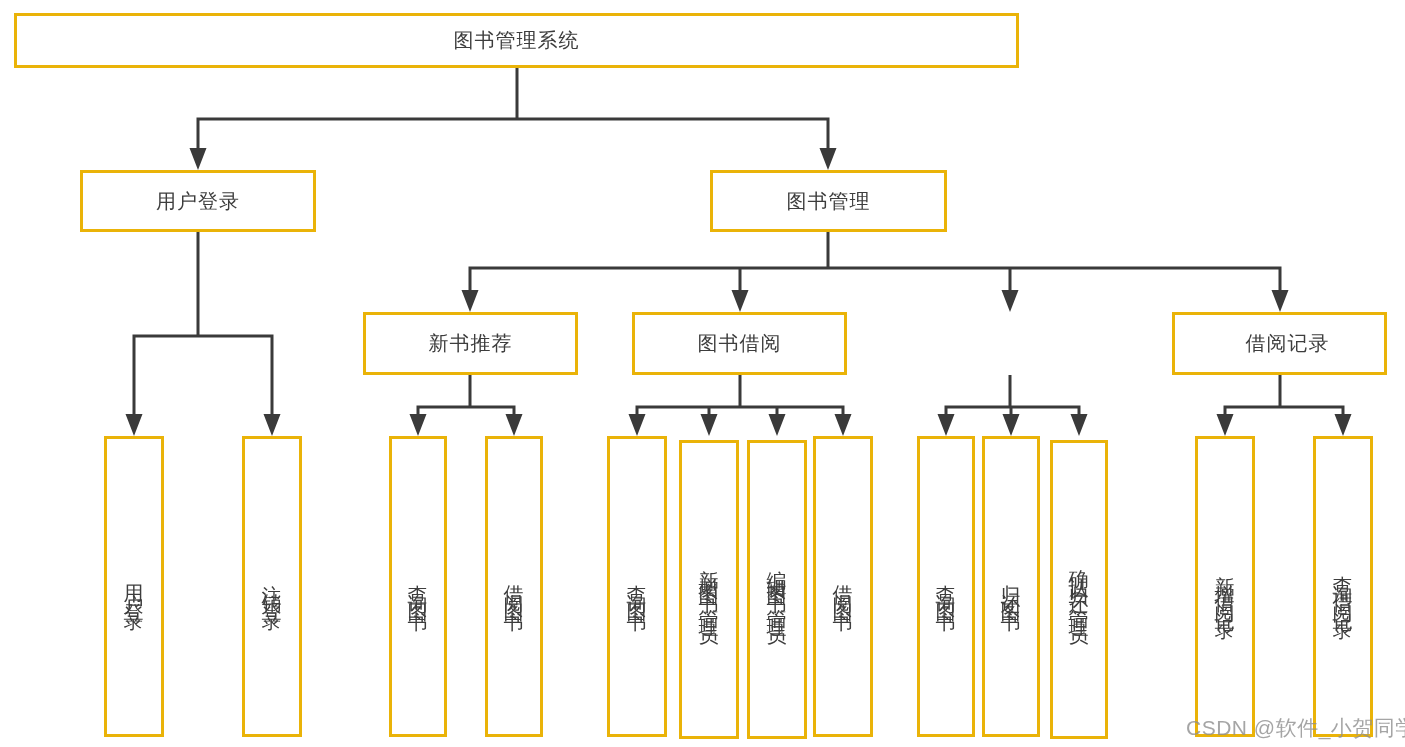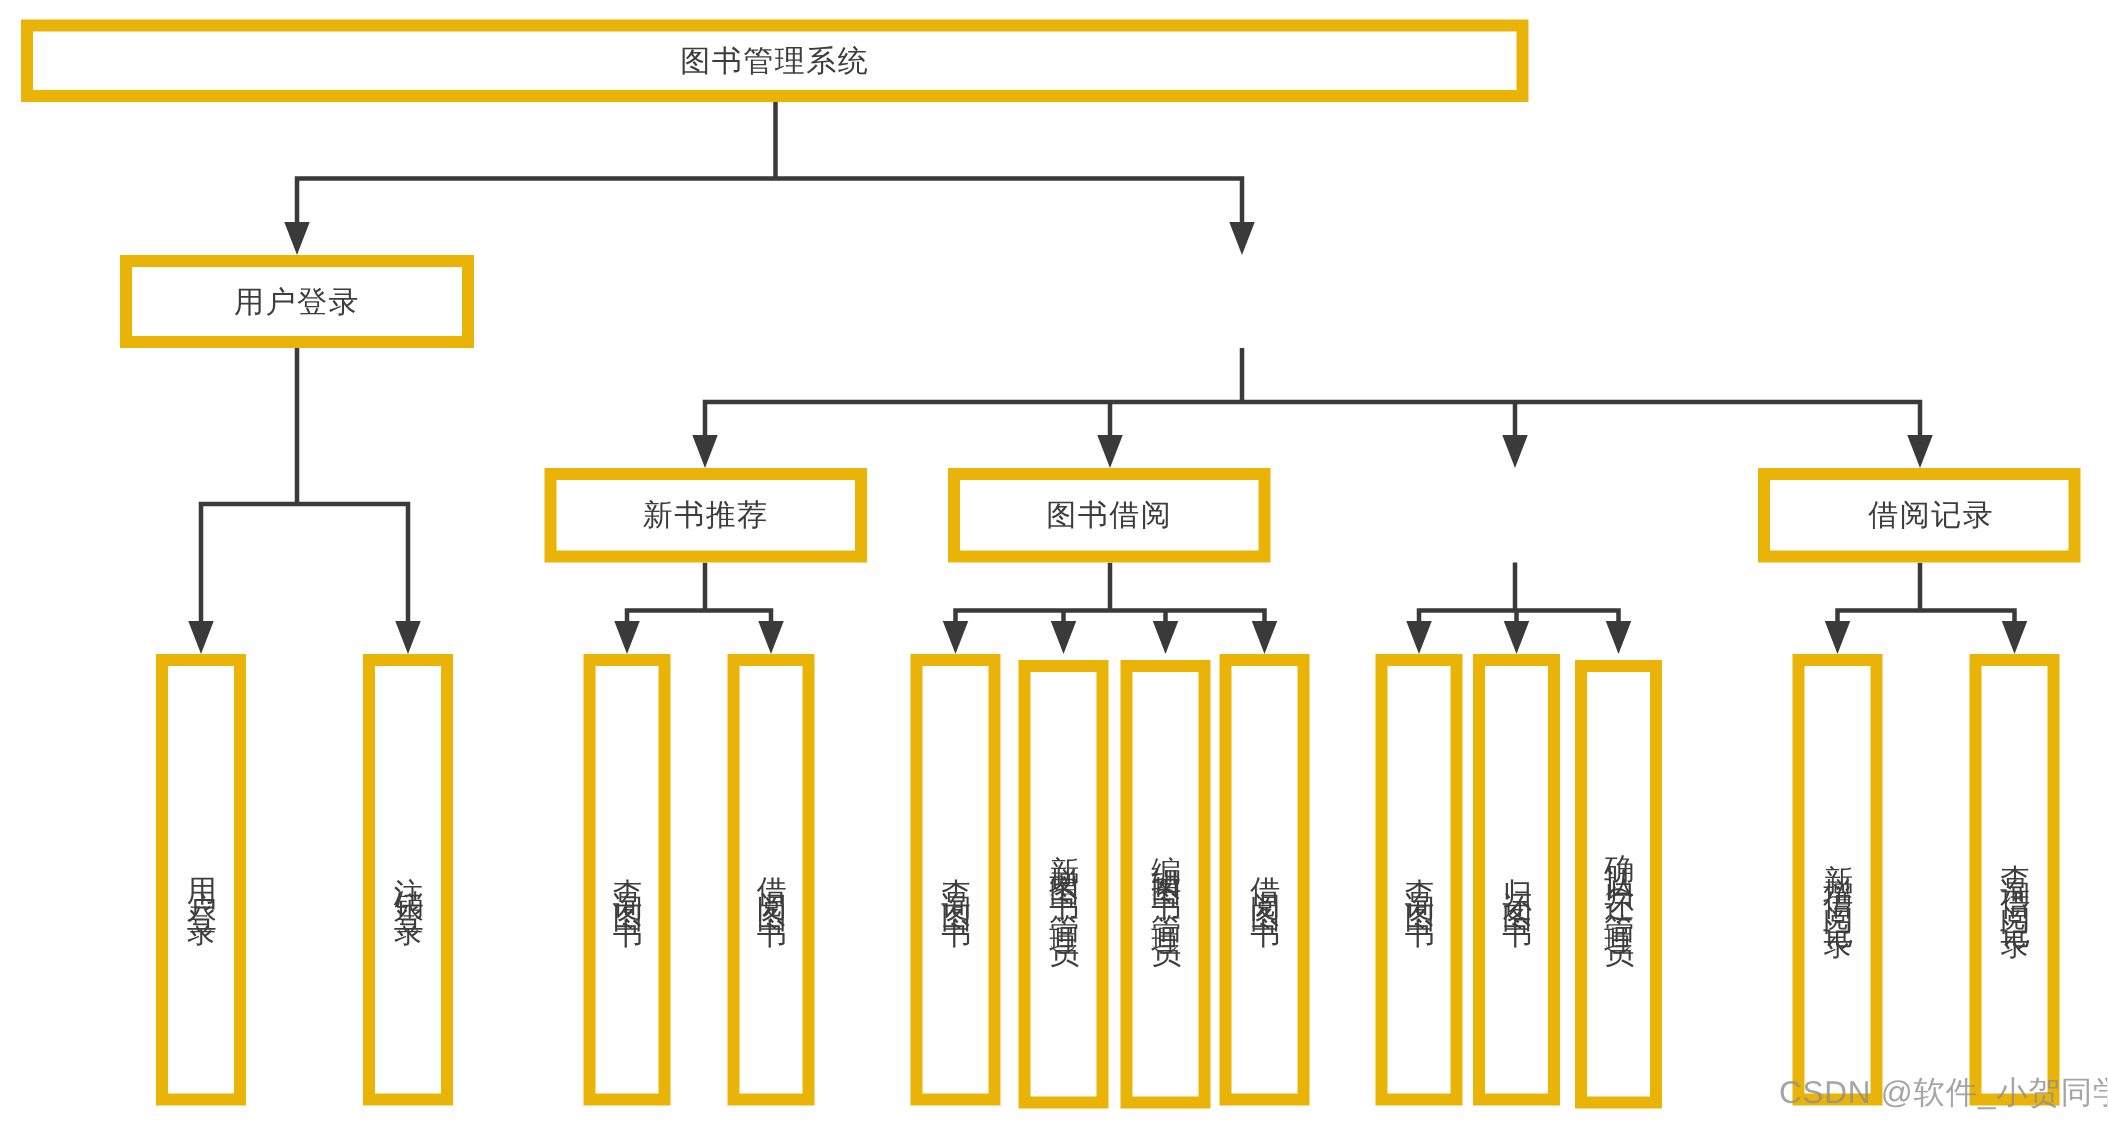--- a/index.html
+++ b/index.html
@@ -2,21 +2,21 @@
 <html><head>
 <meta charset="utf-8">
 <style>
   html,body{margin:0;padding:0;background:#ffffff;}
   .stage{
     position:relative;width:1405px;height:747px;background:#ffffff;
     font-family:"Liberation Sans","DejaVu Sans",sans-serif;overflow:hidden;
   }
   .connectors{position:absolute;left:0;top:0;z-index:1;}
   .box{
-    position:absolute;box-sizing:border-box;border:8px solid #eab308;background:#ffffff;
+    position:absolute;box-sizing:border-box;border:3px solid #eab308;background:#ffffff;
     display:flex;align-items:center;justify-content:center;
     color:#3d3d3d;z-index:2;text-align:center;
   }
   .h-box{font-size:20px;letter-spacing:1px;}
   .v-box{
     writing-mode:vertical-rl;text-orientation:mixed;
     font-size:20px;letter-spacing:9px;line-height:1.1;
   }
   .v-box.long{letter-spacing:8px;font-size:20px;}
   .watermark{
@@ -56,20 +56,21 @@
              M937.5 414 L954.5 414 L946 436 Z
              M1002.5 414 L1019.5 414 L1011 436 Z
              M1070.5 414 L1087.5 414 L1079 436 Z
              M1216.5 414 L1233.5 414 L1225 436 Z
              M1334.5 414 L1351.5 414 L1343 436 Z"></path>
   </svg>
 
   <div class="box h-box" style="left:14px;top:13px;width:1005px;height:55px;">图书管理系统</div>
 
   <div class="box h-box" style="left:80px;top:170px;width:236px;height:62px;">用户登录</div>
+  <div class="box h-box" style="left:710px;top:170px;width:237px;height:62px;">图书管理</div>
 
   <div class="box h-box" style="left:632px;top:312px;width:215px;height:63px;">图书借阅</div>
   <div class="box h-box" style="left:363px;top:312px;width:215px;height:63px;">新书推荐</div>
   <div class="box h-box" style="left:1172px;top:312px;width:215px;height:63px;padding-left:16px;">借阅记录</div>
 
   <div class="box v-box" style="left:104px;top:436px;width:60px;height:301px;">用户登录</div>
   <div class="box v-box" style="left:242px;top:436px;width:60px;height:301px;">注销登录</div>
 
   <div class="box v-box" style="left:389px;top:436px;width:58px;height:301px;">查询图书</div>
   <div class="box v-box" style="left:485px;top:436px;width:58px;height:301px;">借阅图书</div>

